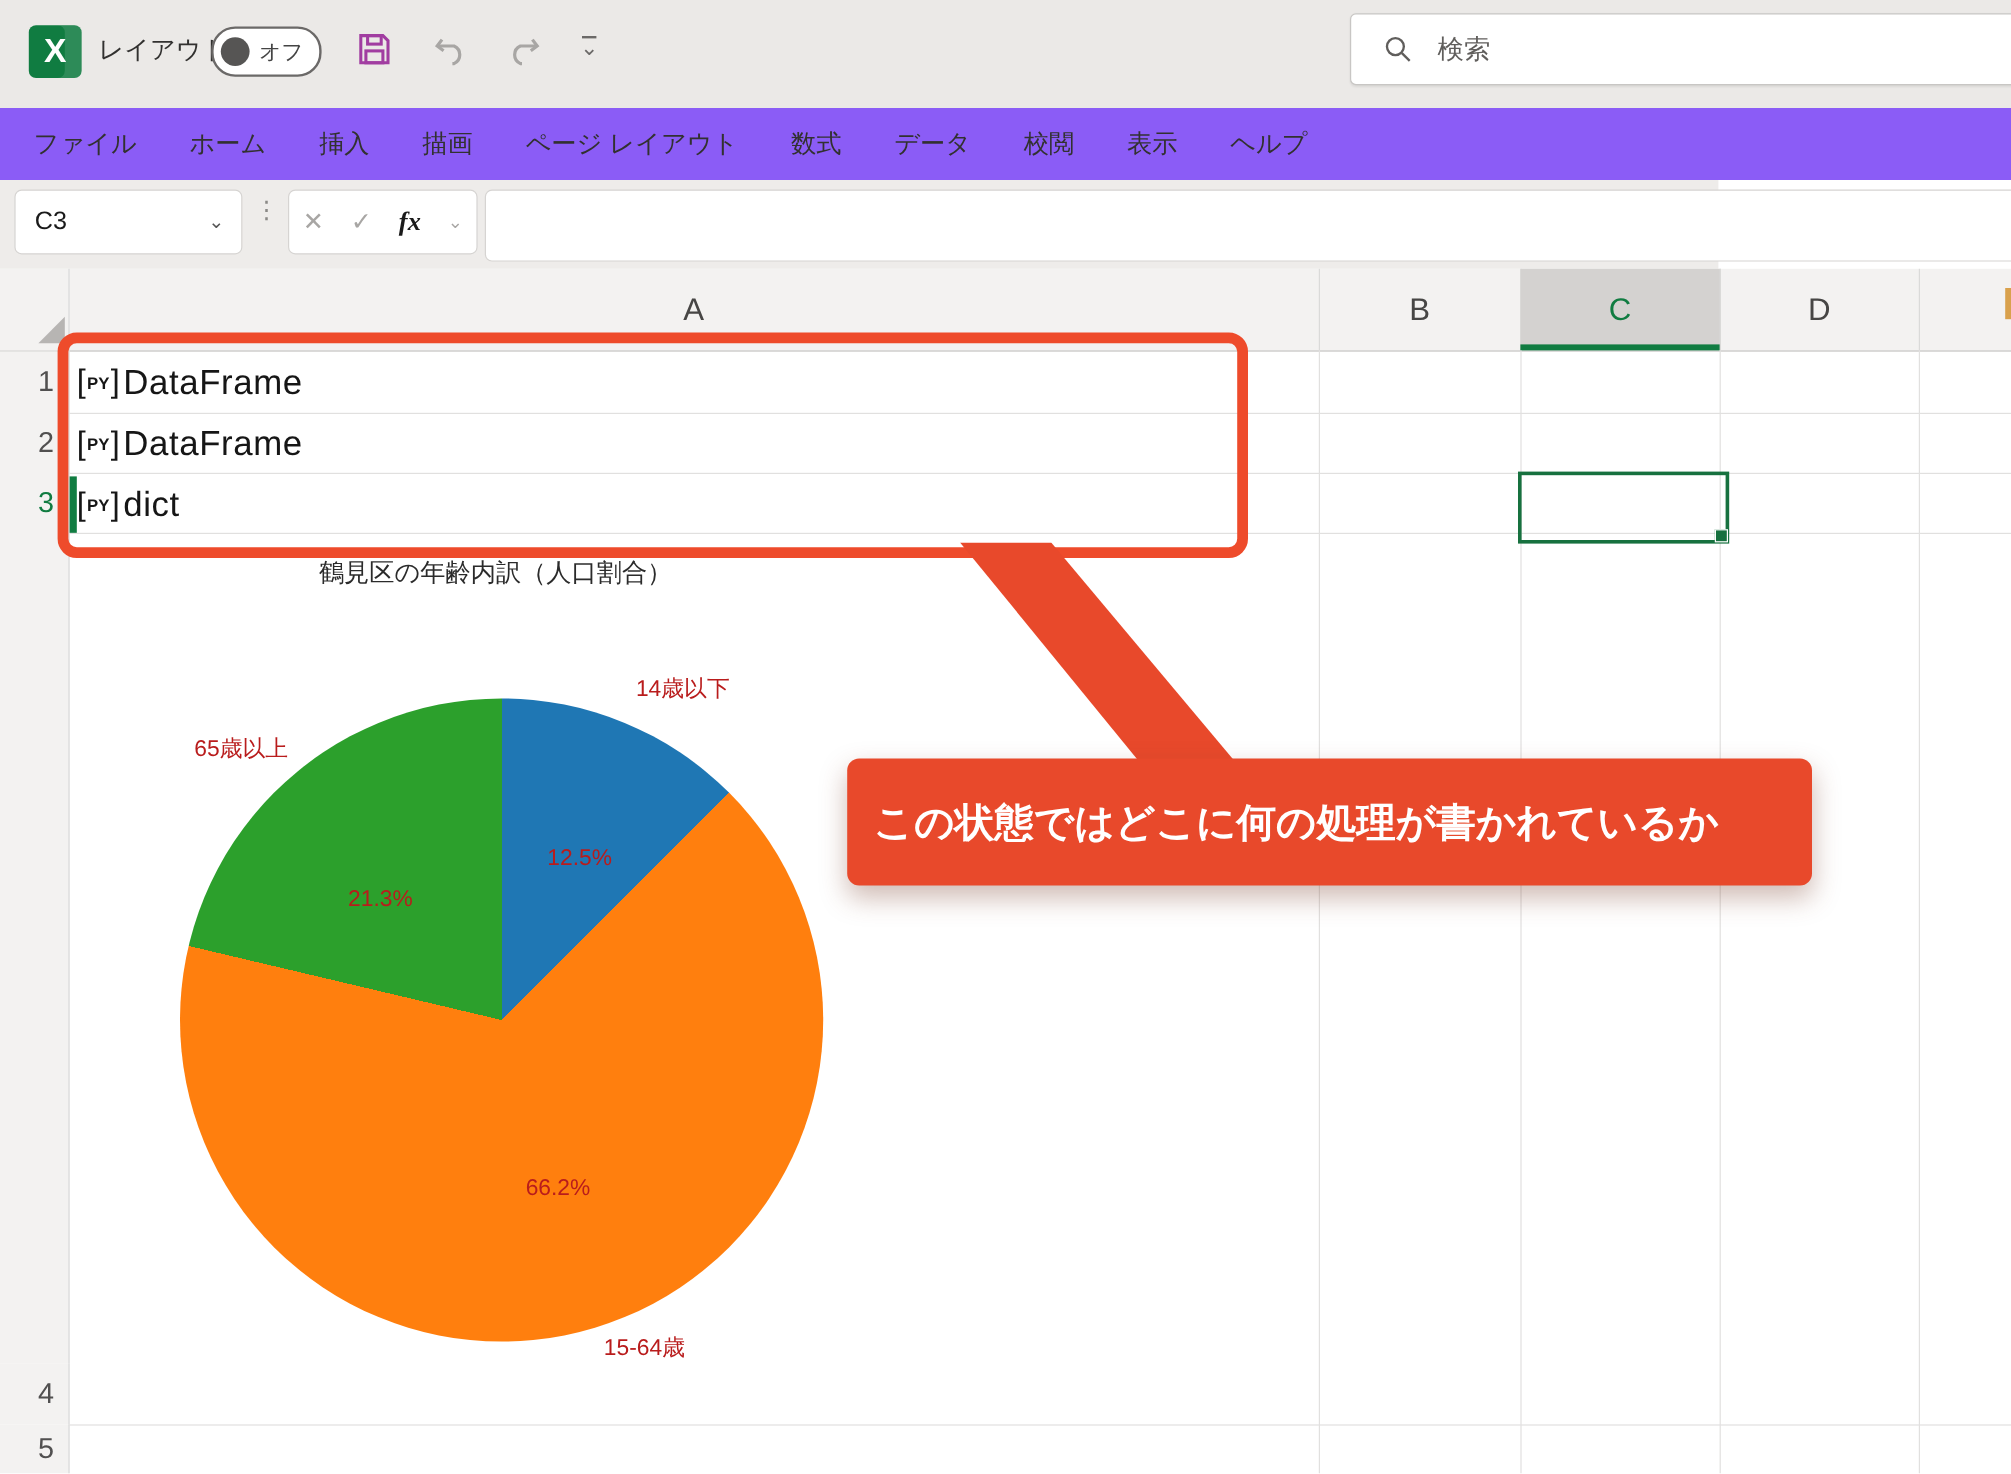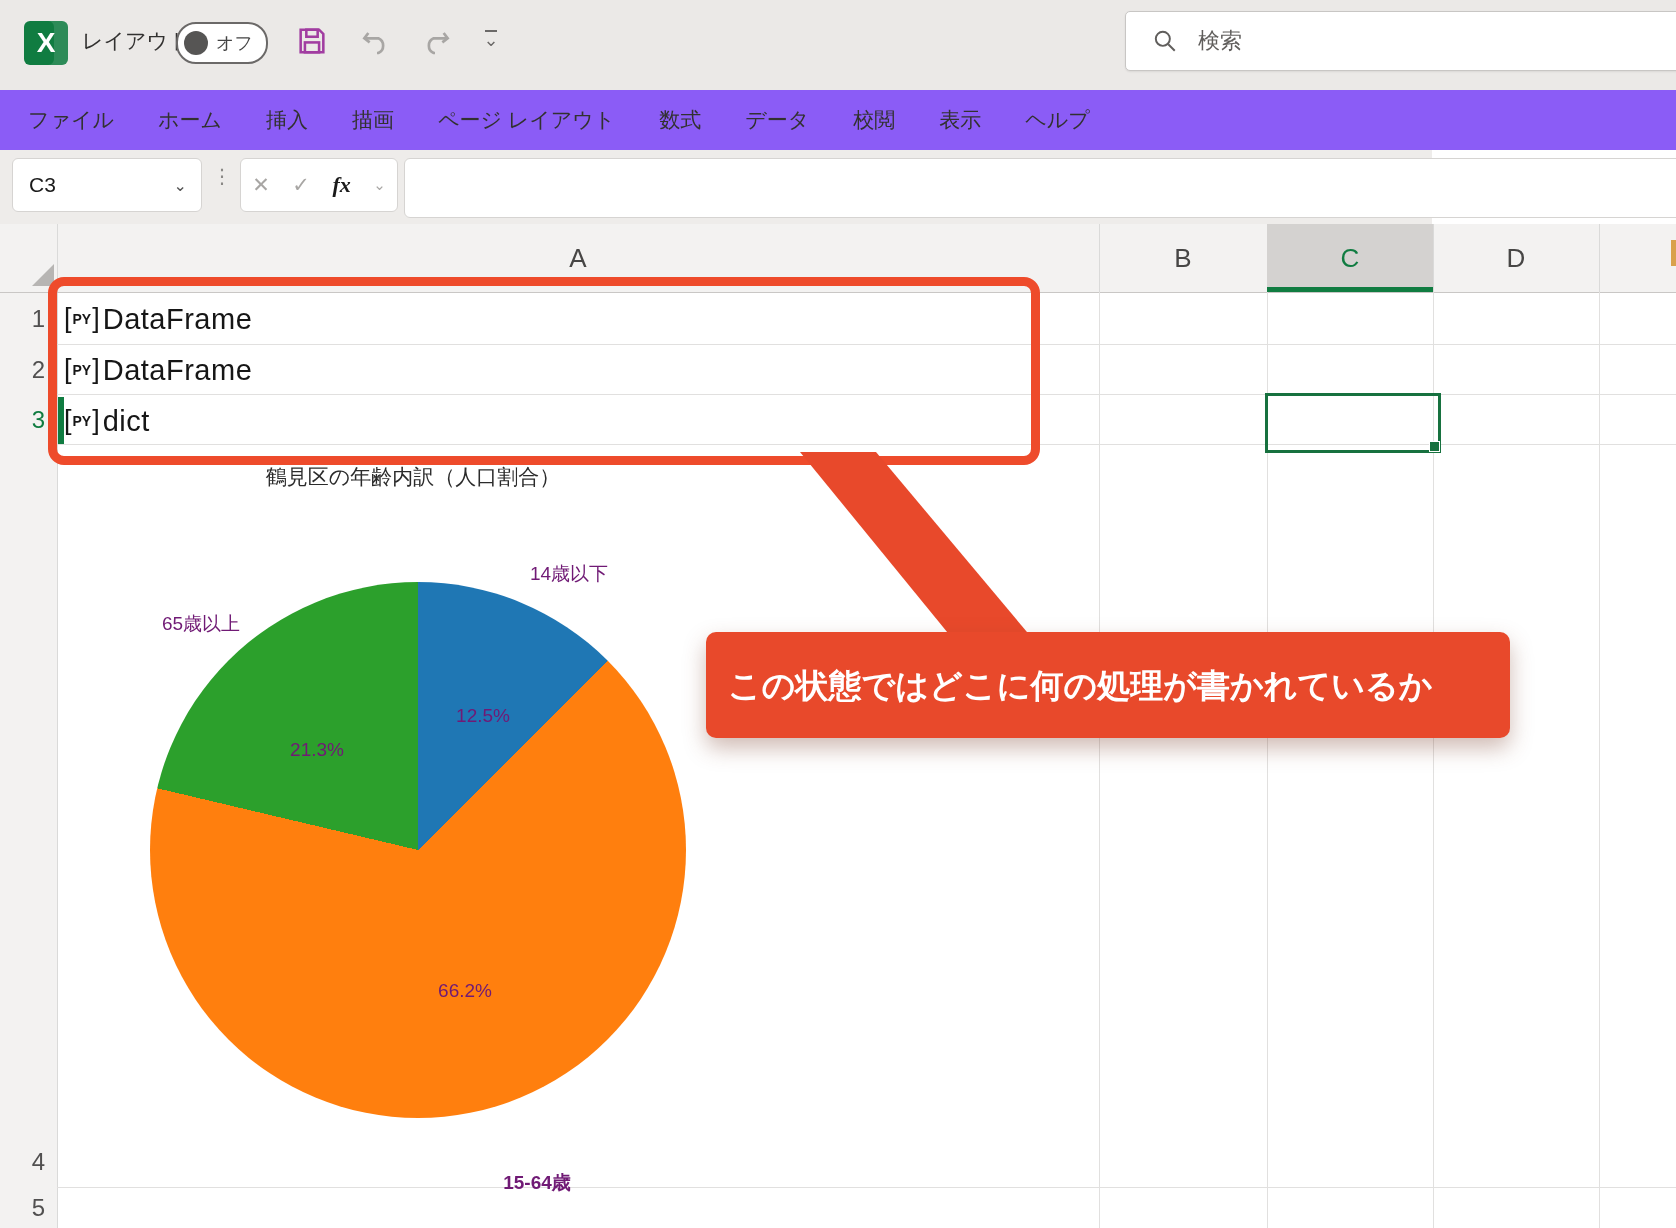--- a/index.html
+++ b/index.html
@@ -81,23 +81,23 @@
   .py-icon .pytxt{letter-spacing:0;margin:0 1px;}
 
   
   .sel-cell{left:1265px;top:393px;width:170px;height:54px;border:3px solid #17713f;background:transparent;}
   .sel-handle{left:1429px;top:441px;width:9px;height:9px;background:#17713f;border:1px solid #fff;}
 
   
   .chart-bg{left:60px;top:450px;width:700px;height:700px;background:#fff;}
   .chart-title{left:413px;top:477px;transform:translate(-50%,-50%);font-size:21px;color:#2b2b2b;white-space:nowrap;}
   .pie{left:150px;top:582px;width:536px;height:536px;border-radius:50%;}
-  .pie-label{transform:translate(-50%,-50%);font-size:19px;color:#701a75;white-space:nowrap;}
+  .pie-label{transform:translate(-50%,-50%);font-size:19px;color:#b91c1c;white-space:nowrap;}
   .lbl-cat0{left:569px;top:574px;}
-  .lbl-cat1{left:537px;top:1183px;font-weight:bold;}
+  .lbl-cat1{left:537px;top:1123px;}
   .lbl-cat2{left:201px;top:624px;}
   .lbl-pct0{left:483px;top:716px;}
   .lbl-pct1{left:465px;top:991px;}
   .lbl-pct2{left:317px;top:750px;}
 
   
   .hl-rect{left:48px;top:277px;width:992px;height:188px;box-sizing:border-box;
     border:9px solid #ee4b2b;border-radius:16px;background:transparent;}
   .callout-arrow{left:790px;top:448px;width:250px;height:190px;background:#e8492b;
     clip-path:polygon(10px 4px,86px 4px,242px 190px,162px 190px);}

